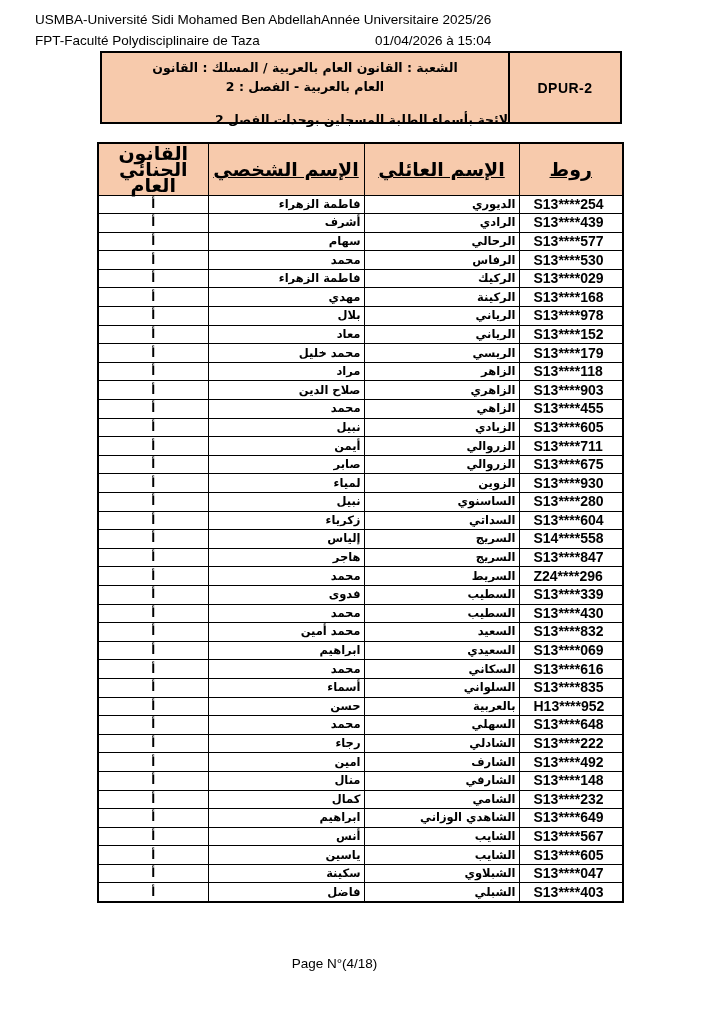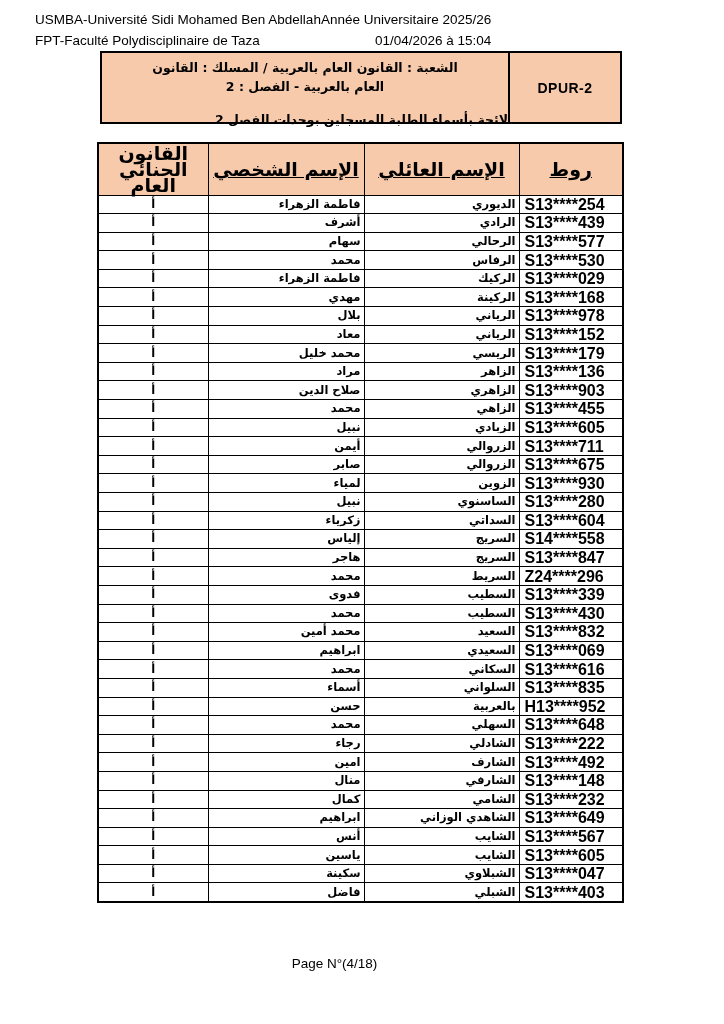--- a/index.html
+++ b/index.html
@@ -96,22 +96,22 @@
     font-size: 11.5px;
     line-height: 17px;
     vertical-align: middle;
     white-space: nowrap;
     overflow: hidden;
   }
   .list-table td.col-code {
     direction: ltr;
     text-align: left;
     font-family: "Liberation Sans", sans-serif;
-    font-size: 16px;
-    padding-left: 5px;
+    font-size: 14px;
+    padding-left: 14px;
   }
   .list-table td.col-family { text-align: right; }
   .list-table td.col-first  { text-align: right; margin-left: 33px; }
   .list-table td.col-module { text-align: center; }
 
   
   .page-footer {
     position: absolute;
     top: 956px; left: 0;
     width: 669px;
@@ -216,21 +216,21 @@
         <td class="col-first">معاد</td>
         <td class="col-module">أ</td>
       </tr>
       <tr>
         <td class="col-code">S13****179</td>
         <td class="col-family">الريسي</td>
         <td class="col-first">محمد خليل</td>
         <td class="col-module">أ</td>
       </tr>
       <tr>
-        <td class="col-code">S13****136</td>
+        <td class="col-code">S13****118</td>
         <td class="col-family">الزاهر</td>
         <td class="col-first">مراد</td>
         <td class="col-module">أ</td>
       </tr>
       <tr>
         <td class="col-code">S13****903</td>
         <td class="col-family">الزاهري</td>
         <td class="col-first">صلاح الدين</td>
         <td class="col-module">أ</td>
       </tr>

